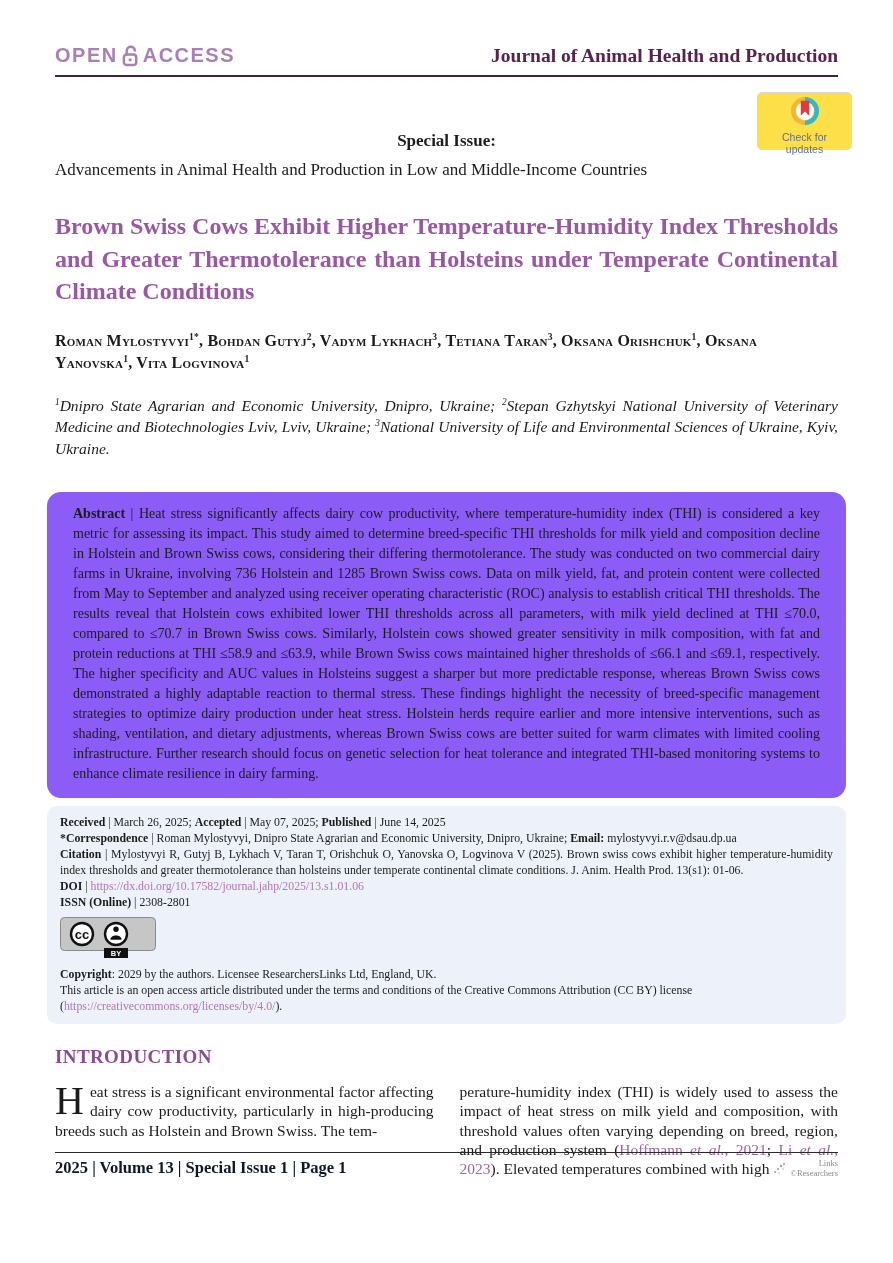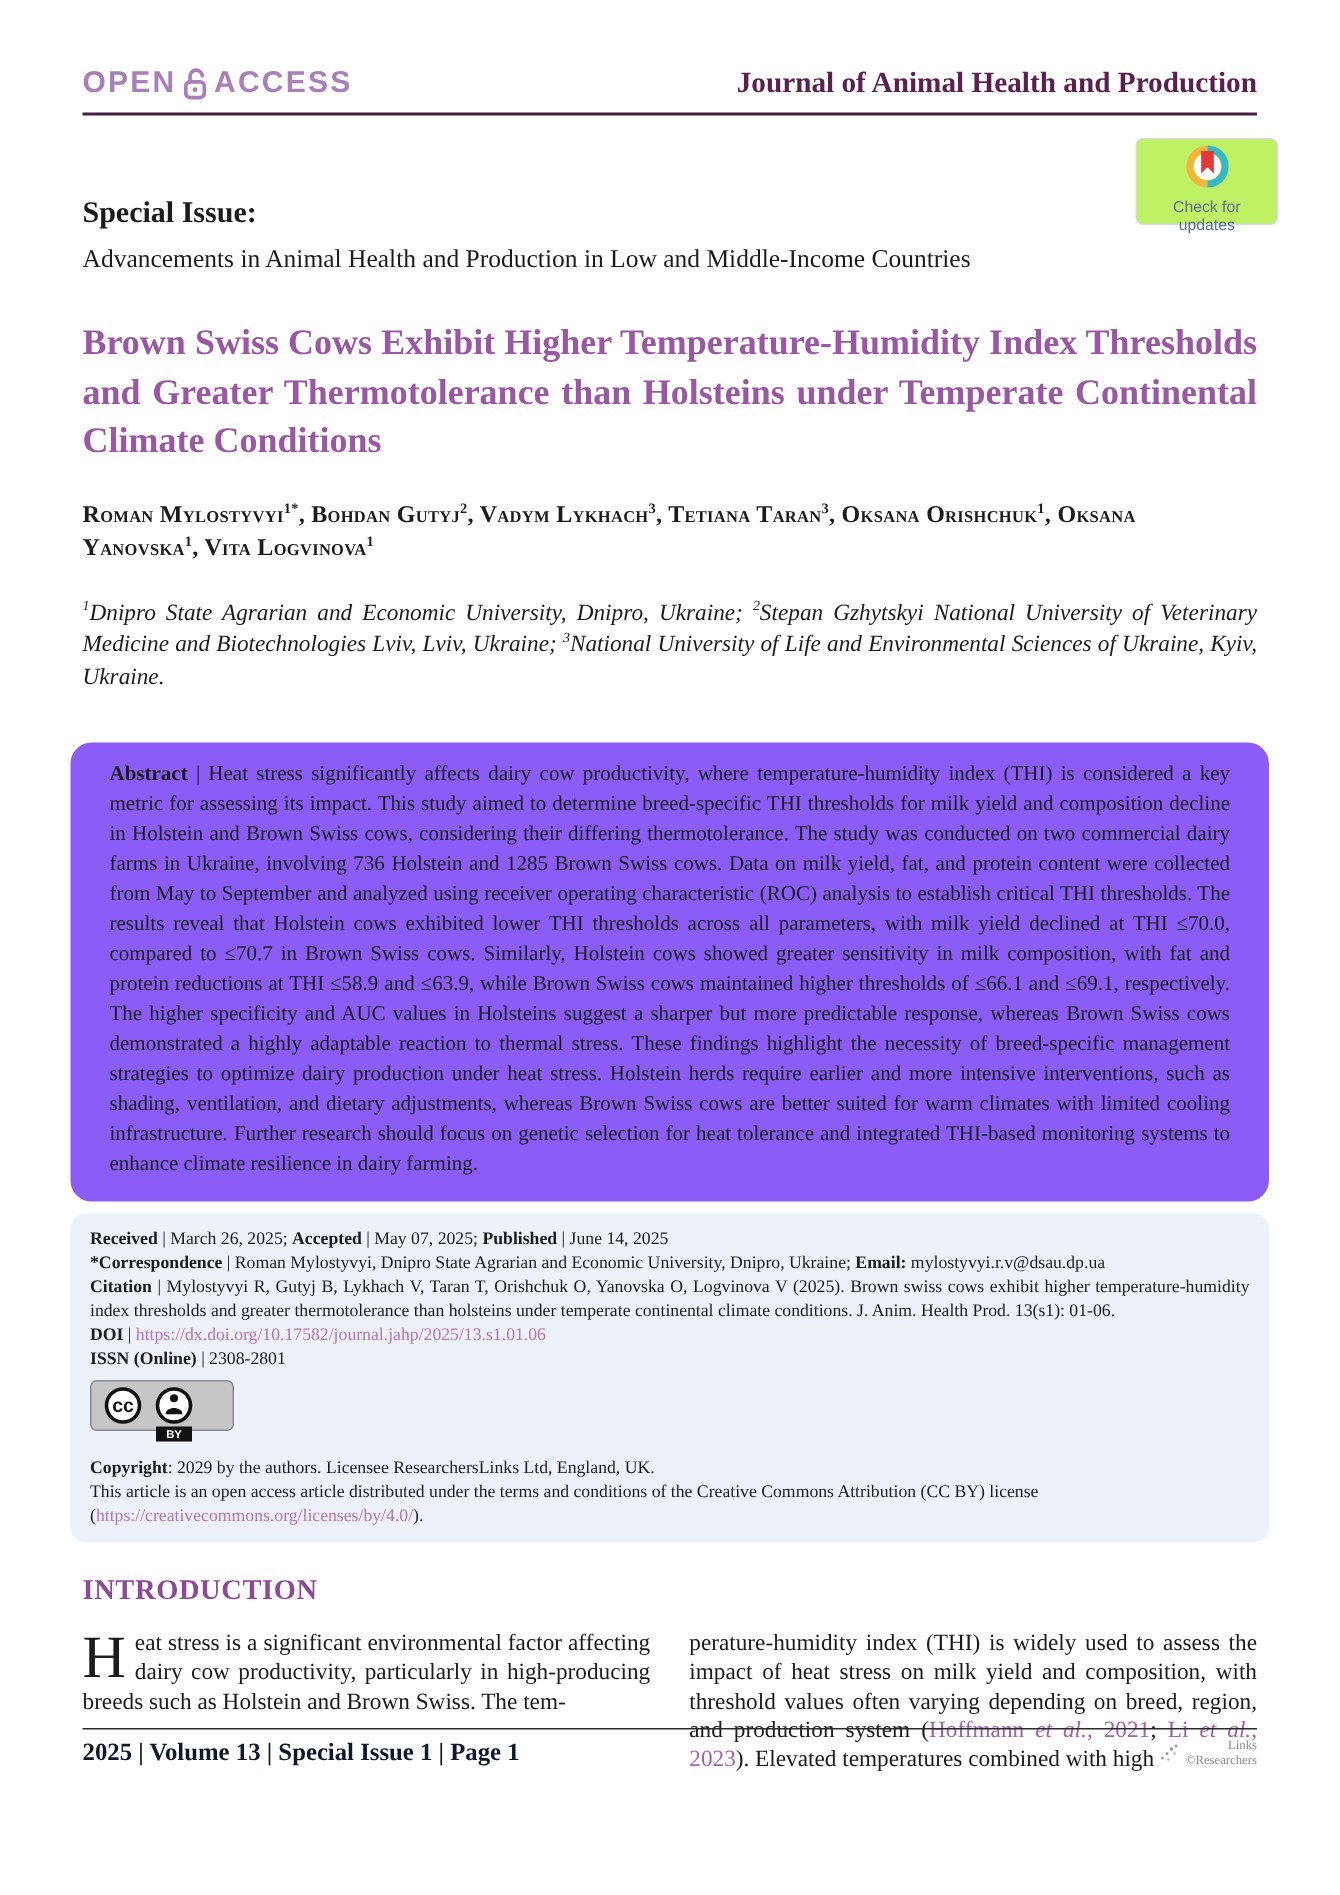--- a/index.html
+++ b/index.html
@@ -7,27 +7,27 @@
         font-family:"Liberation Serif",serif;color:#1b1b1b;}
 
   
   .header{display:flex;justify-content:space-between;align-items:flex-end;padding:44px 55px 8px;}
   .oa-logo{display:flex;align-items:center;gap:3px;font-family:"Liberation Sans",sans-serif;
            font-weight:bold;font-size:20px;letter-spacing:1.5px;color:#a97fb8;}
   .journal-name{font-size:19.5px;font-weight:bold;color:#5a2150;}
   .header-rule{margin:0 55px;border-bottom:2px solid #46203f;}
 
   
-  .check-badge{position:absolute;top:92px;right:41px;width:95px;height:58px;background:#bef264;
+  .check-badge{position:absolute;top:92px;right:41px;width:95px;height:58px;background:#fde047;
                border:1px solid #d8d8dc;border-radius:5px;text-align:center;padding-top:3px;box-sizing:border-box;cursor:pointer;}
   .check-text{font-family:"Liberation Sans",sans-serif;font-size:10.5px;line-height:1.15;color:#5d6f93;margin-top:1px;}
 
   
   .special{margin:54px 55px 0;}
-  .special-label{font-weight:bold;font-size:20px;}
+  .special-label{font-weight:bold;font-size:17px;text-align:center;}
   .special-title{font-size:17px;margin-top:9px;}
 
   
   .title{margin:30px 55px 0;font-size:24px;line-height:1.36;font-weight:bold;color:#9a57a3;
          text-align:justify;text-align-last:left;}
   .authors{margin:22px 55px 0;font-size:16px;font-weight:bold;line-height:1.4;
            font-variant:small-caps;letter-spacing:.2px;}
   .affiliations{margin:20px 55px 0;font-size:15.5px;font-style:italic;line-height:1.4;text-align:justify;}
 
   

